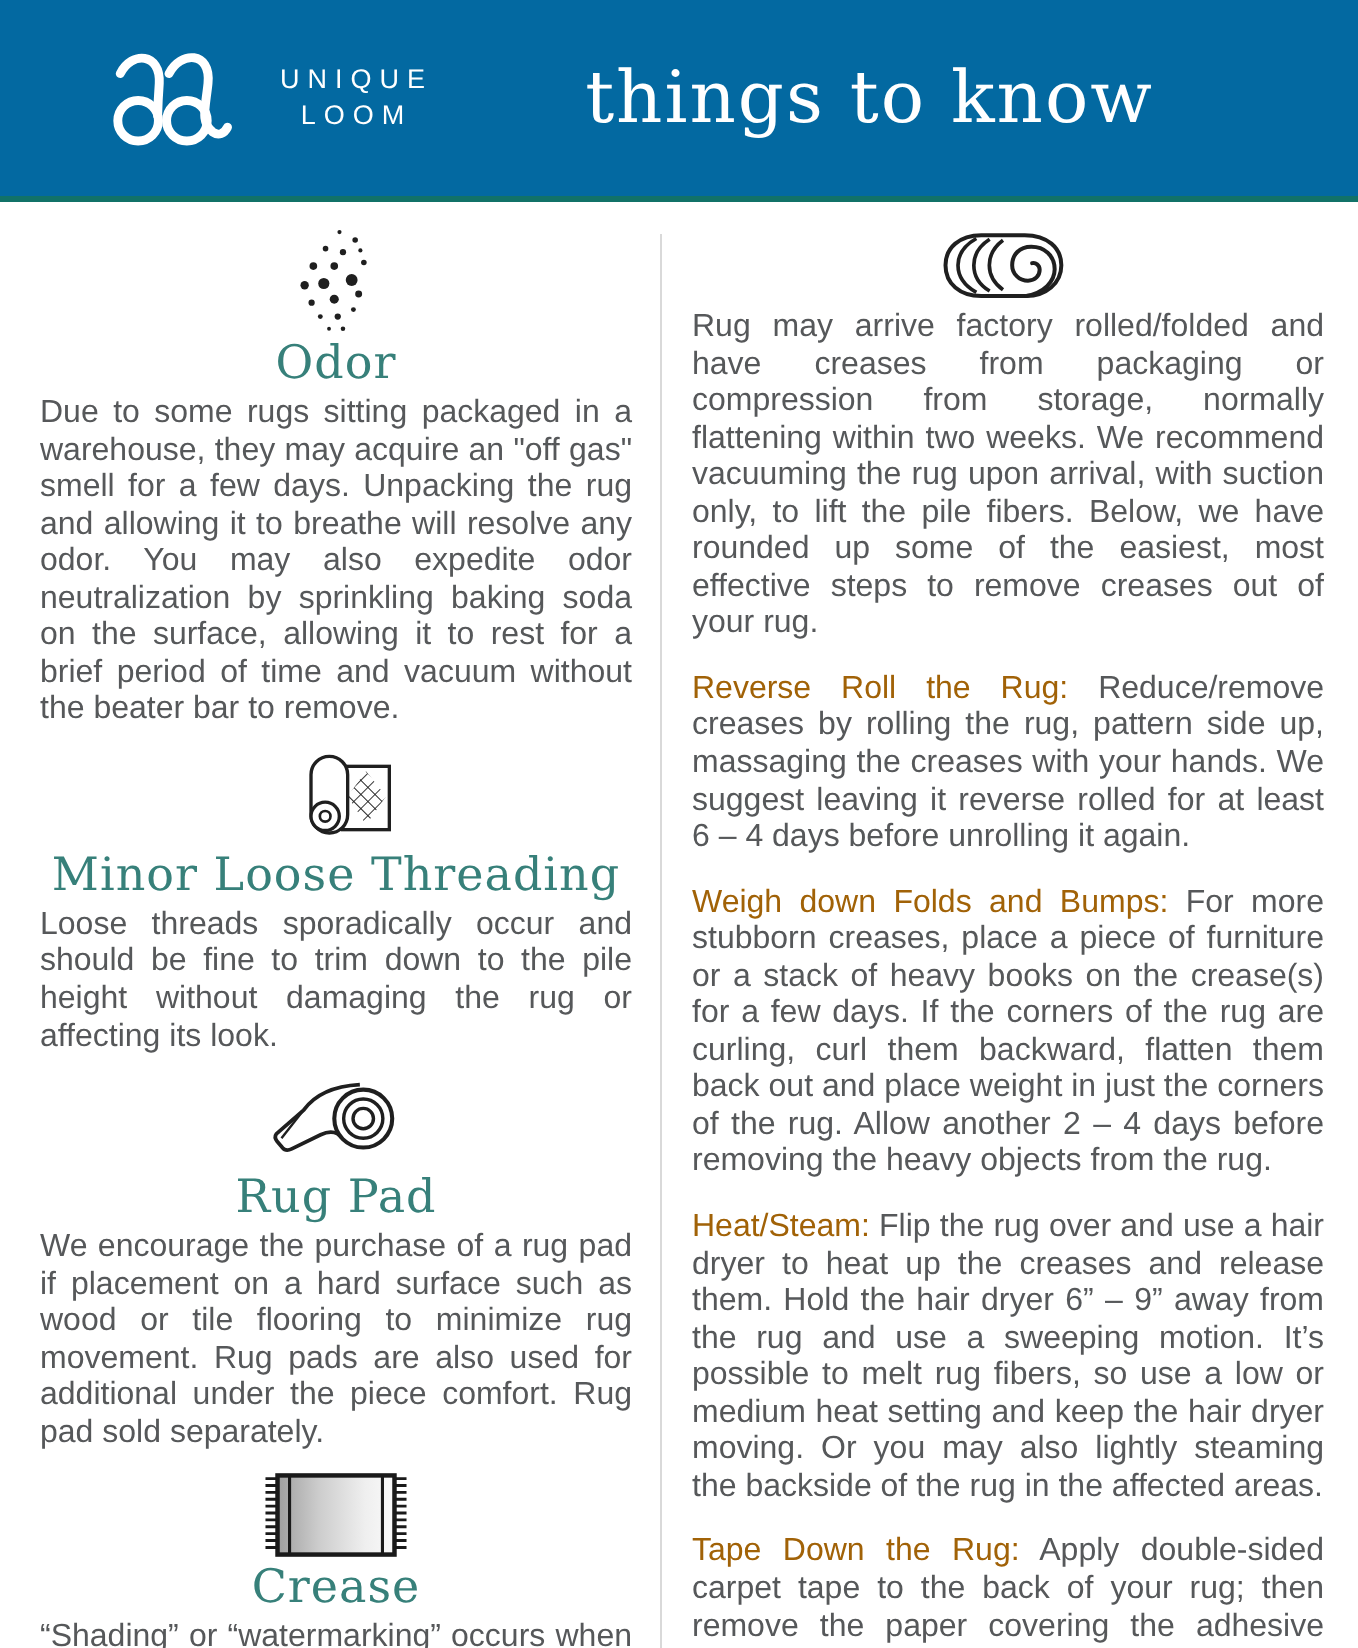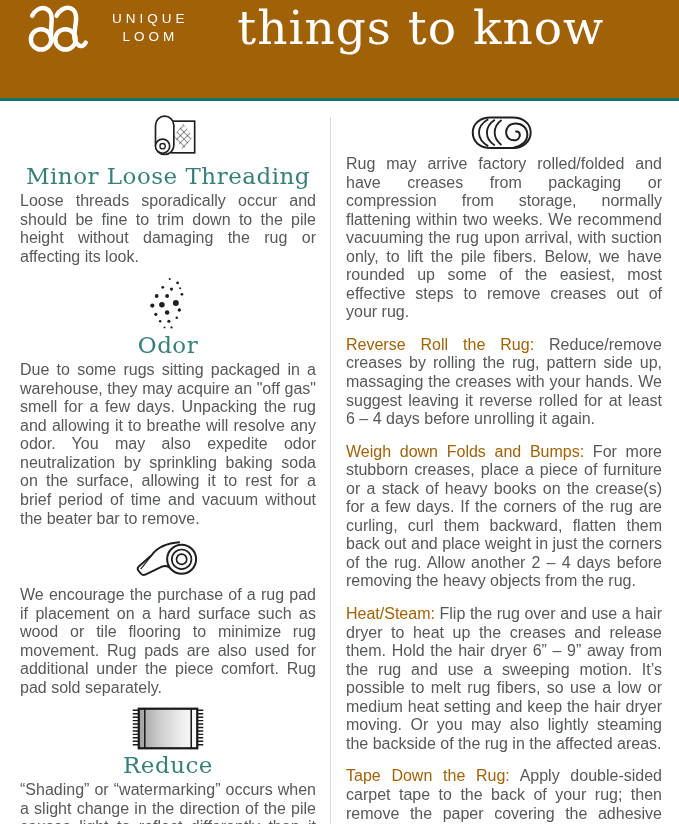--- a/index.html
+++ b/index.html
@@ -3,34 +3,34 @@
 <meta charset="utf-8">
 <style>
   html,body{margin:0;padding:0;background:#e8e8e8;}
   .page{
     width:679px;height:824px;background:#ffffff;position:relative;
     margin:0 auto;overflow:hidden;
     font-family:"Liberation Sans",sans-serif;
   }
   
   .header{
-    height:101px;background:#a16207;display:flex;align-items:flex-start;
-    padding:0 20px 0 24px;box-sizing:border-box;
+    height:101px;background:#0369a1;display:flex;align-items:center;
+    padding:0 20px 0 52px;box-sizing:border-box;
     border-bottom:3px solid #117268;
   }
   .brand{display:flex;align-items:center;gap:10px;flex:0 0 auto;}
   .brand svg{display:block;}
   .brand-text{
     color:#ffffff;font-size:13.5px;letter-spacing:4px;line-height:1.35;
     text-align:center;font-weight:400;
   }
   .header-title{
     flex:1;text-align:center;color:#ffffff;
     font-family:"DejaVu Serif","Liberation Serif",serif;
-    font-size:47px;letter-spacing:1px;padding-right:6px;white-space:nowrap;
+    font-size:36px;letter-spacing:1px;padding-right:6px;white-space:nowrap;
   }
   
   .content{display:flex;align-items:stretch;}
   .col-left{
     width:330px;box-sizing:border-box;padding:12px 14px 0 20px;flex:0 0 auto;
   }
   .divider{
     width:1px;background:#d9d9d9;flex:0 0 auto;margin:16px 0 10px 0;
   }
   .col-right{
@@ -76,39 +76,20 @@
     </div>
     <div class="header-title">things to know</div>
   </div>
 
   <div class="content">
 
     <div class="col-left">
 
       <div class="section">
         <div class="icon-wrap">
-          <svg width="60" height="48" viewBox="0 0 72 56" fill="none">
-            <defs>
-              <pattern id="xhatch" width="6" height="6" patternUnits="userSpaceOnUse" patternTransform="rotate(45)">
-                <path d="M0 0 H6 M0 0 V6" stroke="#1f1f1f" stroke-width="1.1"></path>
-              </pattern>
-            </defs>
-            <rect x="40" y="9" width="28" height="38" fill="#ffffff" stroke="#1f1f1f" stroke-width="2"></rect>
-            <polygon points="54,12 66,27 54,44 43,27" fill="url(#xhatch)"></polygon>
-            <rect x="21" y="3" width="22" height="46" rx="11" fill="#ffffff" stroke="#1f1f1f" stroke-width="2"></rect>
-            <circle cx="29.5" cy="39" r="8.5" fill="#ffffff" stroke="#1f1f1f" stroke-width="2"></circle>
-            <circle cx="29.5" cy="39" r="3.2" fill="none" stroke="#1f1f1f" stroke-width="1.6"></circle>
-          </svg>
-        </div>
-        <h2 class="sec-head">Minor Loose Threading</h2>
-        <p class="body">Loose threads sporadically occur and should be fine to trim down to the pile height without damaging the rug or affecting its look.</p>
-      </div>
-
-      <div class="section">
-        <div class="icon-wrap">
           <svg width="56" height="54" viewBox="0 0 64 62" fill="#1f1f1f">
             <circle cx="34" cy="3.5" r="1.2"></circle>
               <circle cx="43" cy="8" r="1.6"></circle>
             <circle cx="26" cy="13" r="1.6"></circle>
               <circle cx="36" cy="15" r="1.8"></circle>
               <circle cx="46" cy="14" r="1.2"></circle>
             <circle cx="19" cy="23" r="2.2"></circle>
               <circle cx="31" cy="23" r="2.2"></circle>
               <circle cx="48" cy="21" r="1.6"></circle>
             <circle cx="14" cy="34" r="2.4"></circle>
@@ -123,28 +104,48 @@
             <circle cx="28" cy="59" r="1.1"></circle>
               <circle cx="36" cy="59" r="1.3"></circle>
           </svg>
         </div>
         <h2 class="sec-head">Odor</h2>
         <p class="body">Due to some rugs sitting packaged in a warehouse, they may acquire an "off gas" smell for a few days. Unpacking the rug and allowing it to breathe will resolve any odor. You may also expedite odor neutralization by sprinkling baking soda on the surface, allowing it to rest for a brief period of time and vacuum without the beater bar to remove.</p>
       </div>
 
       <div class="section">
         <div class="icon-wrap">
+          <svg width="60" height="48" viewBox="0 0 72 56" fill="none">
+            <defs>
+              <pattern id="xhatch" width="6" height="6" patternUnits="userSpaceOnUse" patternTransform="rotate(45)">
+                <path d="M0 0 H6 M0 0 V6" stroke="#1f1f1f" stroke-width="1.1"></path>
+              </pattern>
+            </defs>
+            <rect x="40" y="9" width="28" height="38" fill="#ffffff" stroke="#1f1f1f" stroke-width="2"></rect>
+            <polygon points="54,12 66,27 54,44 43,27" fill="url(#xhatch)"></polygon>
+            <rect x="21" y="3" width="22" height="46" rx="11" fill="#ffffff" stroke="#1f1f1f" stroke-width="2"></rect>
+            <circle cx="29.5" cy="39" r="8.5" fill="#ffffff" stroke="#1f1f1f" stroke-width="2"></circle>
+            <circle cx="29.5" cy="39" r="3.2" fill="none" stroke="#1f1f1f" stroke-width="1.6"></circle>
+          </svg>
+        </div>
+        <h2 class="sec-head">Minor Loose Threading</h2>
+        <p class="body">Loose threads sporadically occur and should be fine to trim down to the pile height without damaging the rug or affecting its look.</p>
+      </div>
+
+      <div class="section">
+        <div class="icon-wrap">
           <svg width="72" height="46" viewBox="0 0 84 54" fill="none">
             <path d="M56 5 C38 6 28 13 23 20 L7 34 Q5.5 36 7.5 38.5 L10.5 42 Q12.5 44.5 16 42.8 L33 34.5 C39.5 31.5 43.5 33.5 45.5 36.5" fill="#ffffff" stroke="#1f1f1f" stroke-width="2.2" stroke-linejoin="round"></path>
             <path d="M23 20 L10 36.5" stroke="#1f1f1f" stroke-width="1.4"></path>
             <circle cx="58" cy="25" r="17" fill="#ffffff" stroke="#1f1f1f" stroke-width="2.4"></circle>
             <circle cx="58" cy="25" r="11.5" fill="none" stroke="#1f1f1f" stroke-width="2"></circle>
             <circle cx="58" cy="25" r="6" fill="none" stroke="#1f1f1f" stroke-width="2"></circle>
           </svg>
         </div>
+        <h2 class="sec-head">Rug Pad</h2>
         <p class="body">We encourage the purchase of a rug pad if placement on a hard surface such as wood or tile flooring to minimize rug movement. Rug pads are also used for additional under the piece comfort. Rug pad sold separately.</p>
       </div>
 
       <div class="section">
         <div class="icon-wrap">
           <svg width="76" height="43" viewBox="0 0 88 50" fill="none">
             <defs>
               <linearGradient id="shadeGrad" x1="0" y1="0" x2="1" y2="0">
                 <stop offset="0" stop-color="#9f9f9f"></stop>
                 <stop offset="0.35" stop-color="#cccccc"></stop>
@@ -152,21 +153,21 @@
                 <stop offset="1" stop-color="#fafafa"></stop>
               </linearGradient>
             </defs>
             <line x1="6.5" y1="3" x2="6.5" y2="47" stroke="#1a1a1a" stroke-width="7" stroke-dasharray="1.7 2.3"></line>
             <line x1="81.5" y1="3" x2="81.5" y2="47" stroke="#1a1a1a" stroke-width="7" stroke-dasharray="1.7 2.3"></line>
             <rect x="10" y="2" width="68" height="46" fill="url(#shadeGrad)" stroke="#1a1a1a" stroke-width="2.6"></rect>
             <line x1="17" y1="2" x2="17" y2="48" stroke="#1a1a1a" stroke-width="1.8"></line>
             <line x1="71" y1="2" x2="71" y2="48" stroke="#1a1a1a" stroke-width="1.8"></line>
           </svg>
         </div>
-        <h2 class="sec-head">Reduce</h2>
+        <h2 class="sec-head">Crease</h2>
         <p class="body">“Shading” or “watermarking” occurs when a slight change in the direction of the pile causes light to reflect differently than it does in the surrounding areas, appearing darker. This is an inherent characteristic of almost all pile rugs and is not considered a defect.</p>
       </div>
 
     </div>
 
     <div class="divider"></div>
 
     <div class="col-right">
 
       <div class="section">

